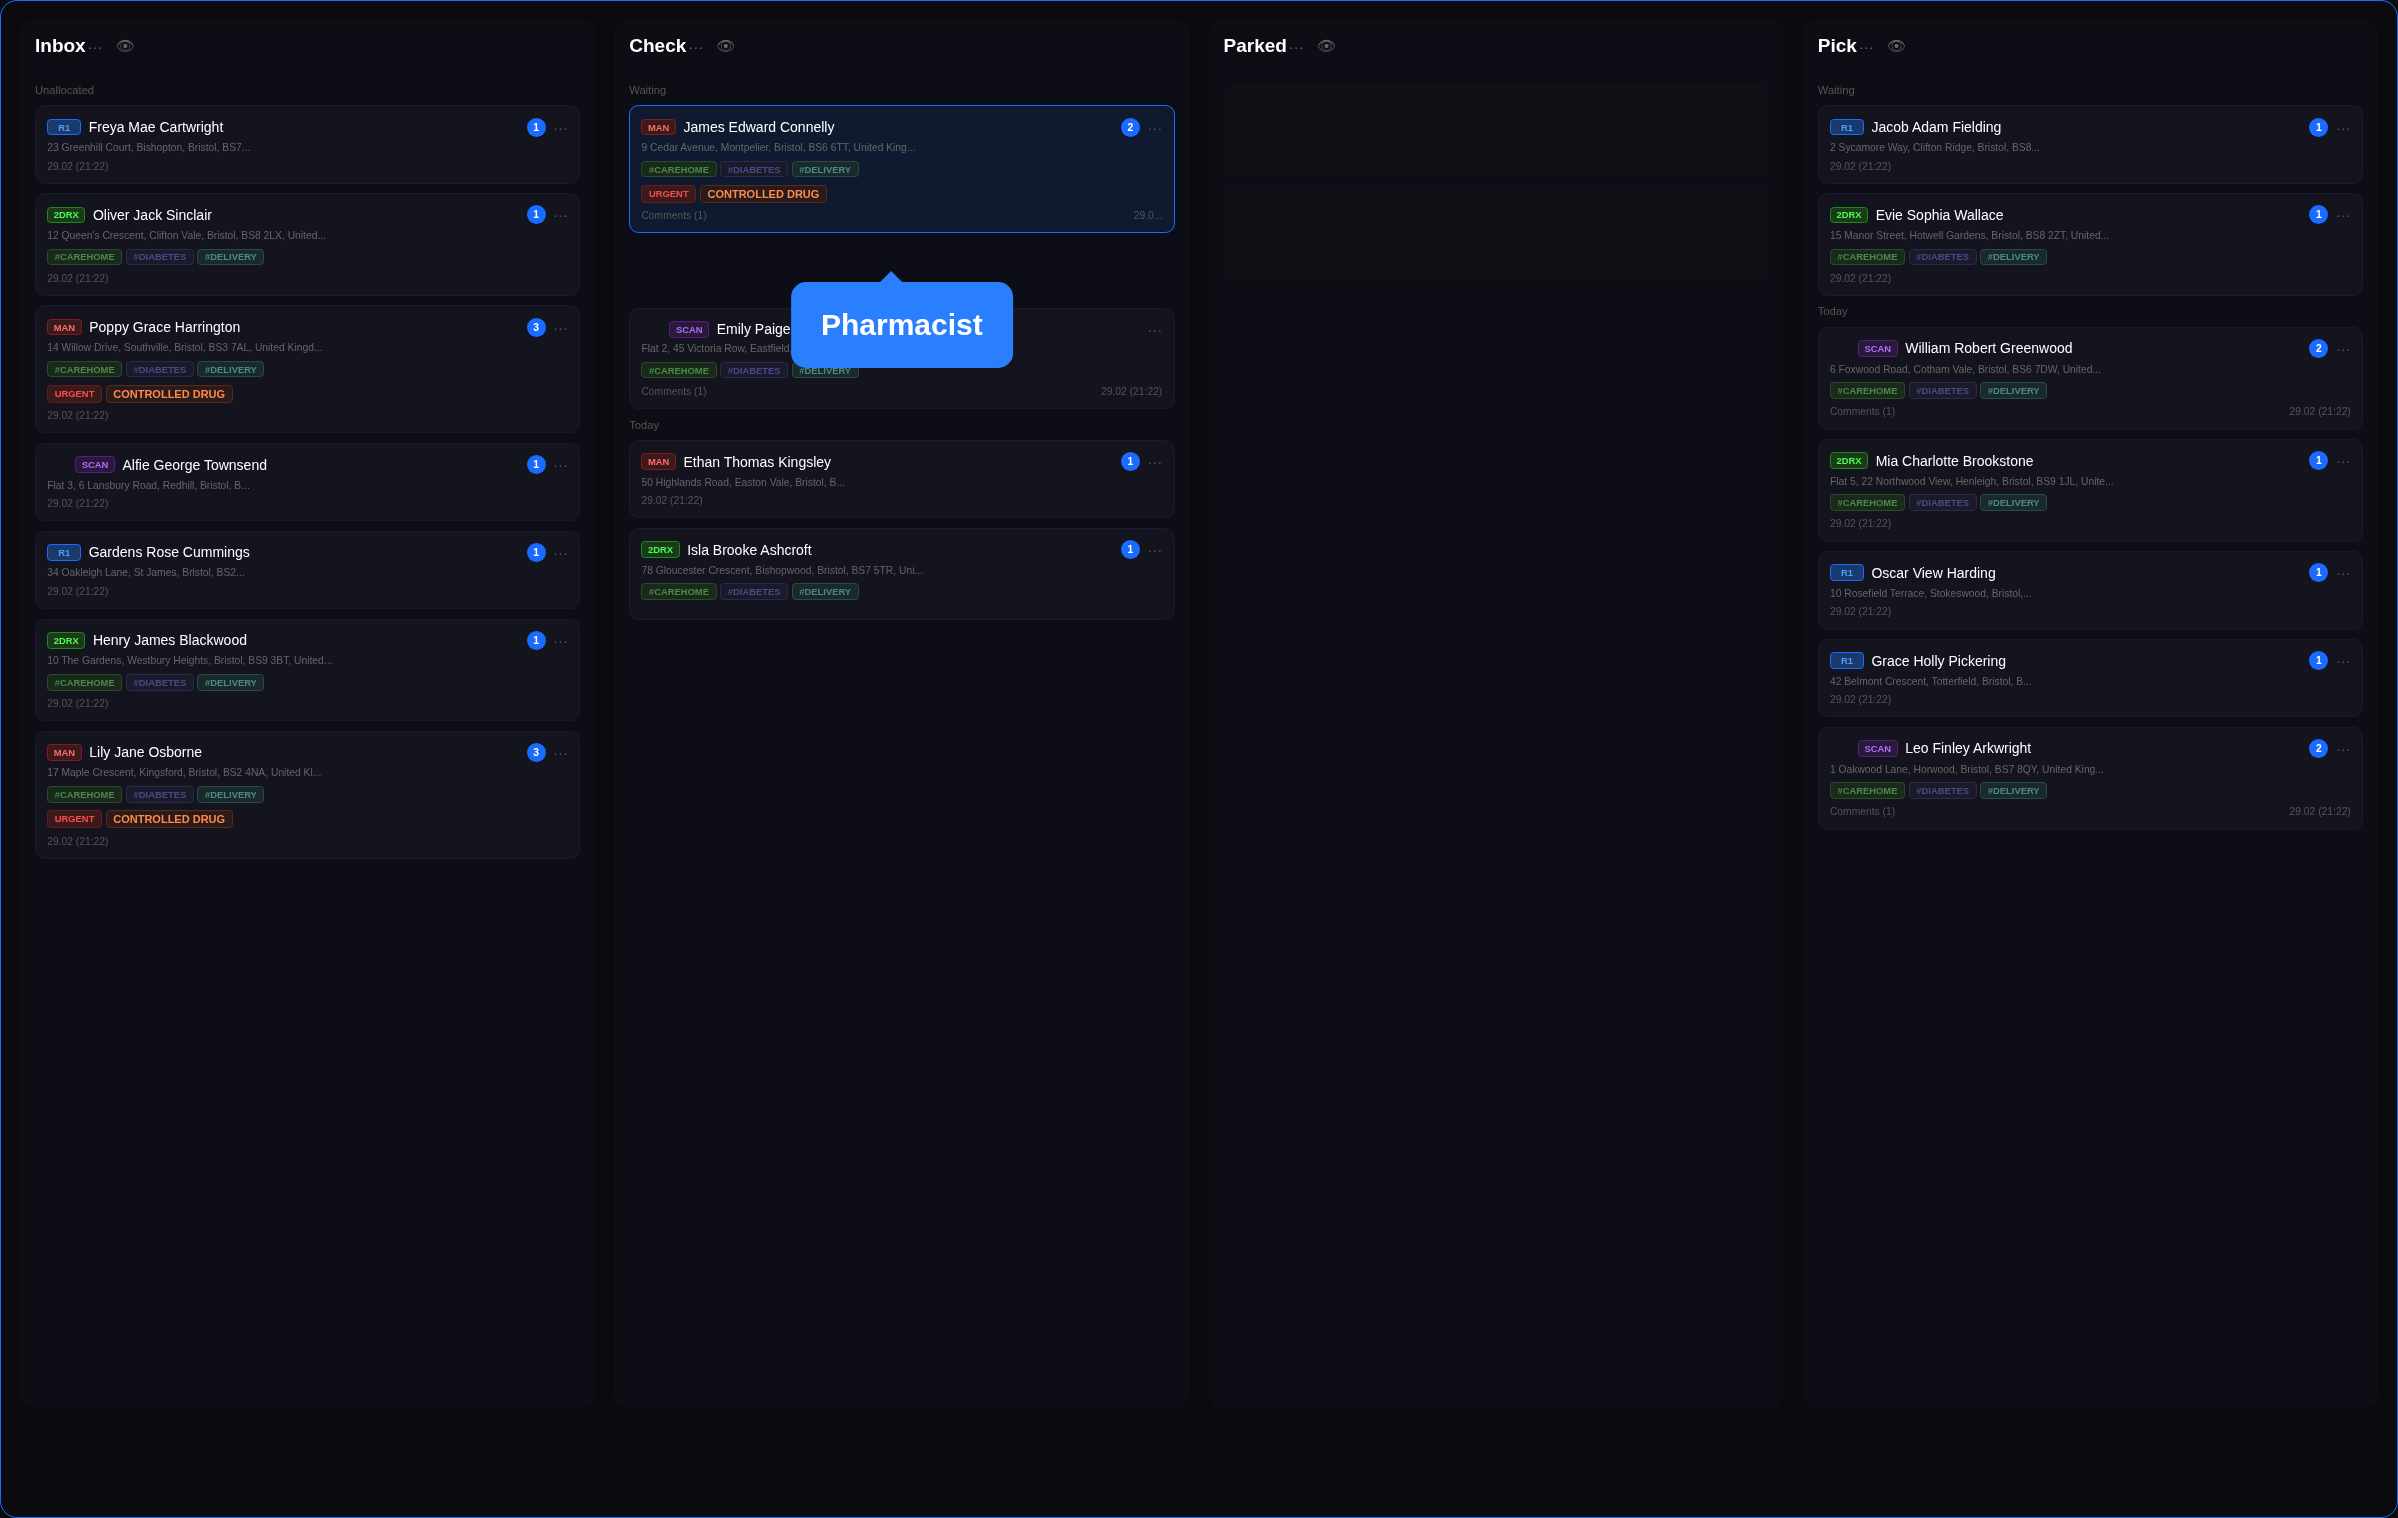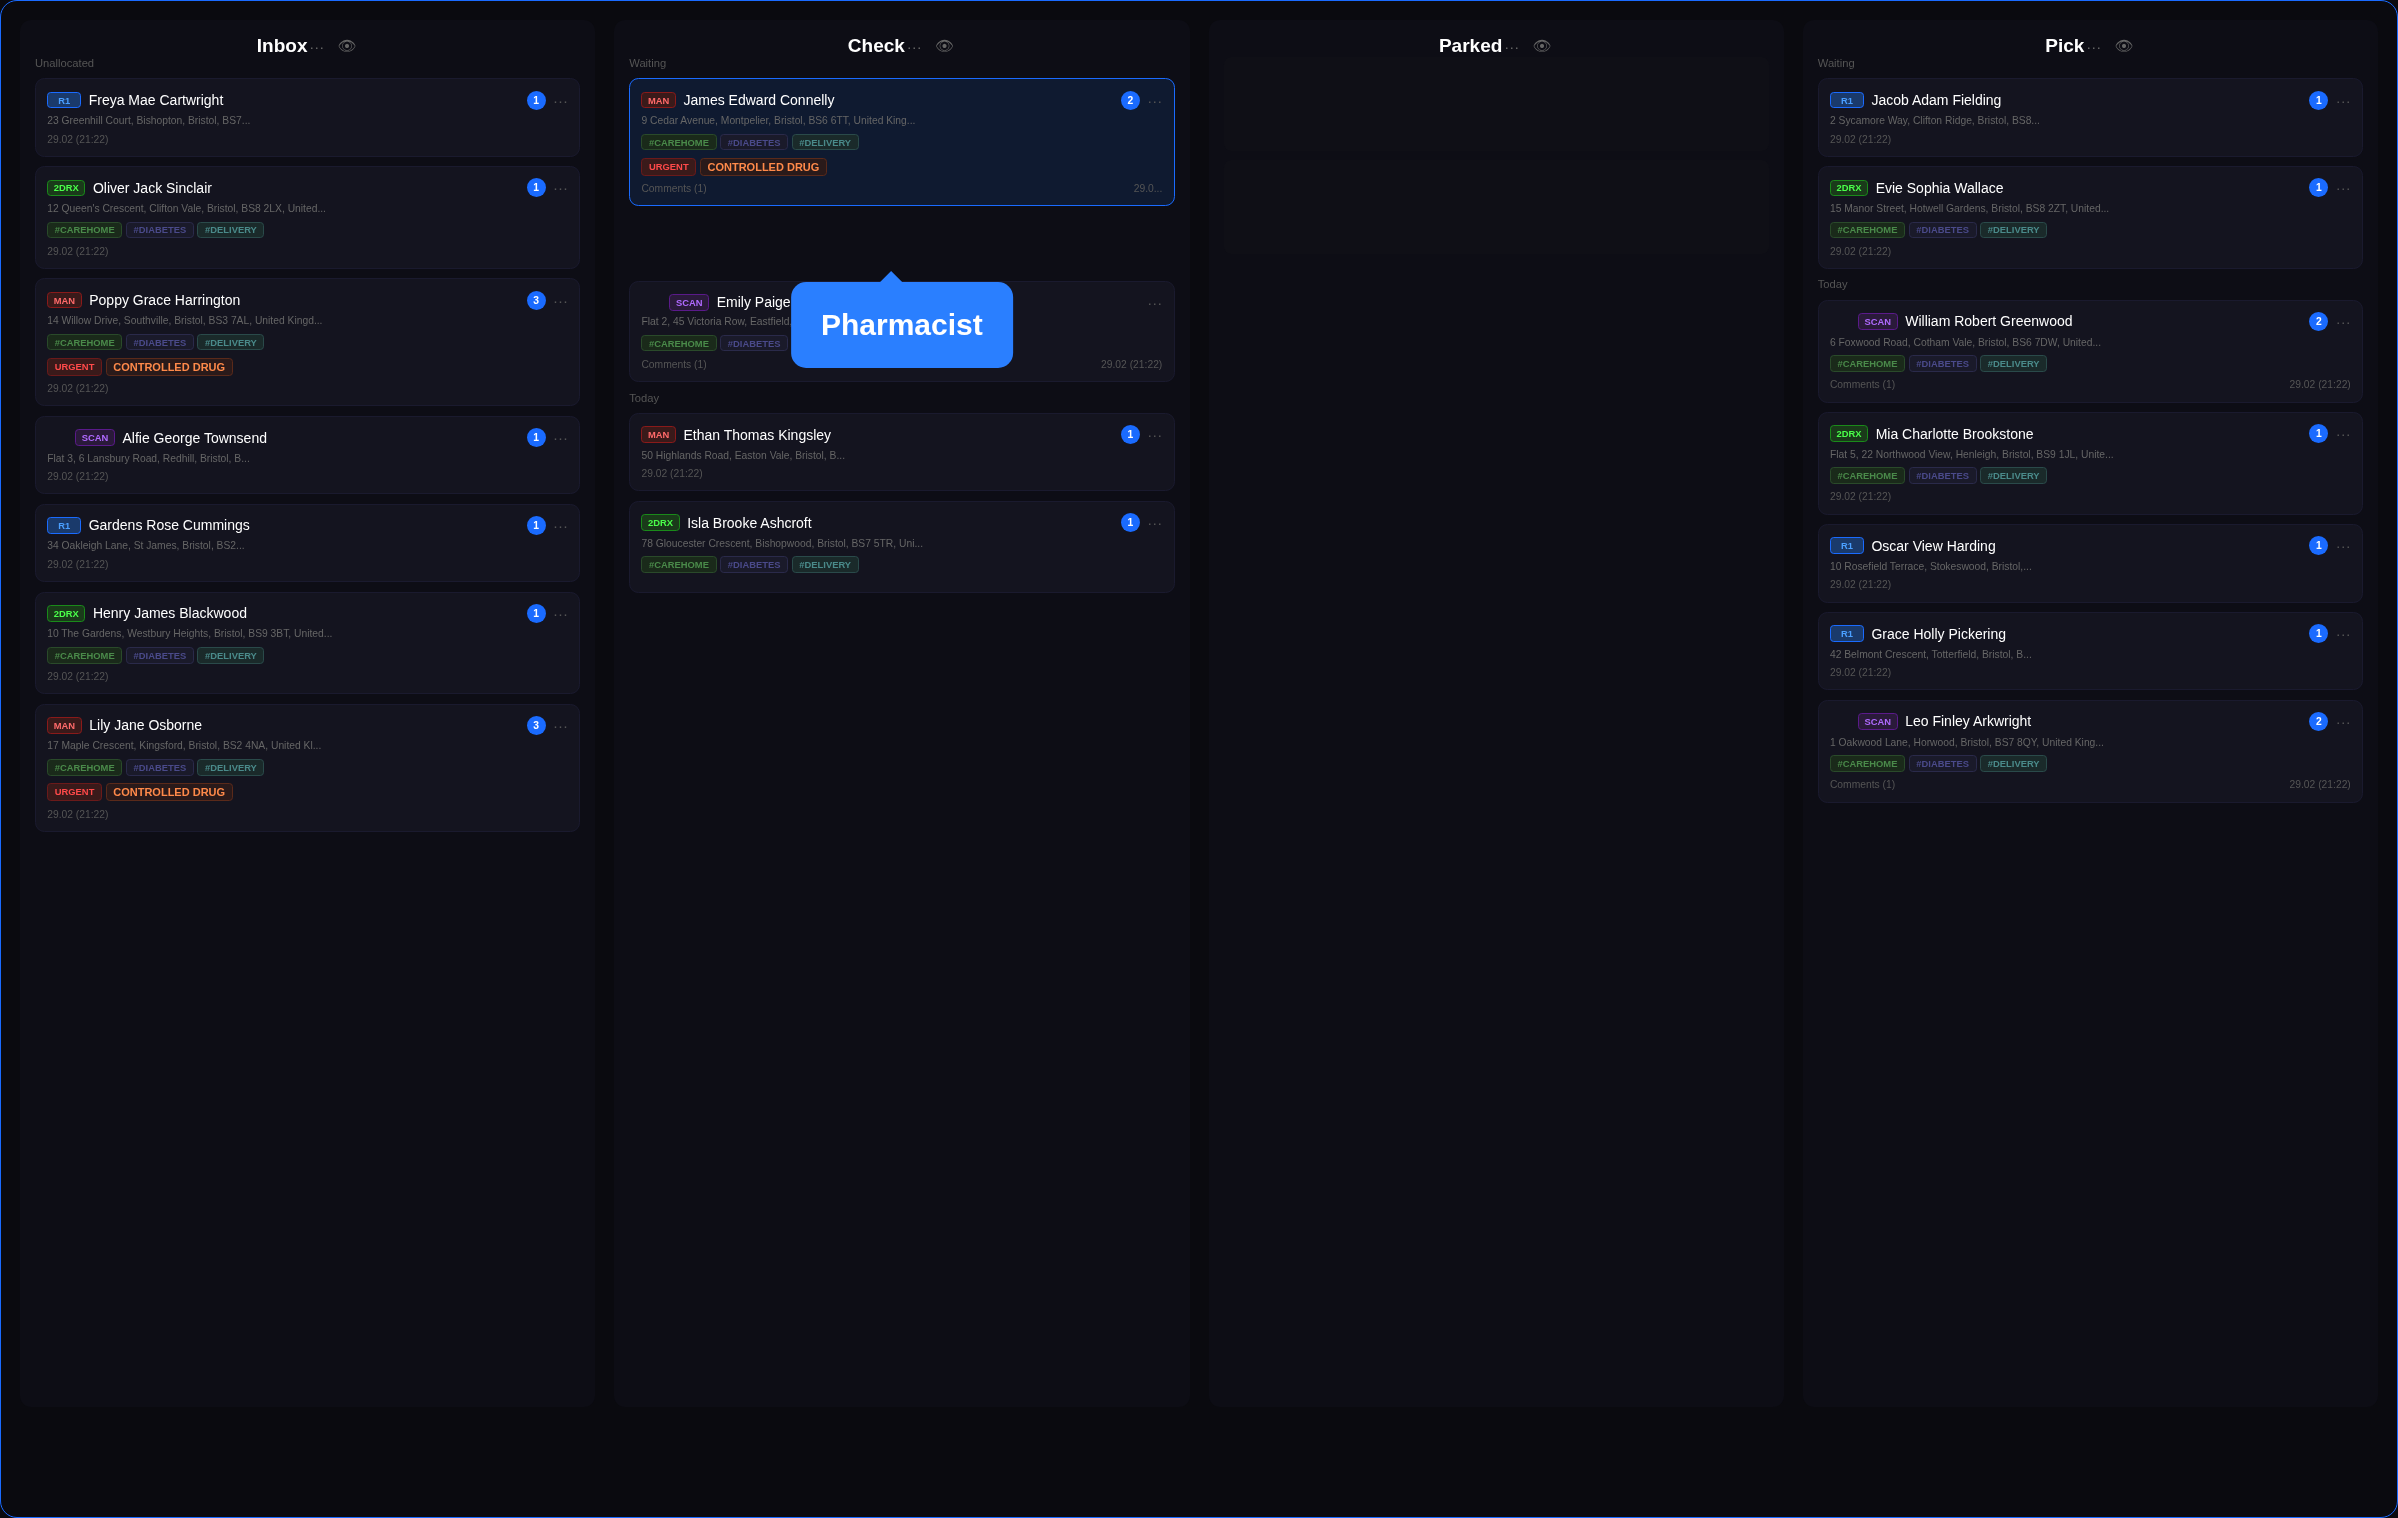--- a/index.html
+++ b/index.html
@@ -72,23 +72,23 @@
       height: calc(100vh - 131px);
     }
     .column {
       background: #0d0d15;
       border-radius: 11.2px;
       padding: 15px;
       overflow-y: auto;
     }
     .column-header {
       display: flex;
-      justify-content: center;
-      align-items: center;
-      margin-bottom: 0;
+      justify-content: flex-start;
+      align-items: center;
+      margin-bottom: 27px;
     }
     .column-title {
       font-size: 19px;
       font-weight: 600;
       color: #ffffff;
     }
     .column-actions {
       display: flex;
       gap: 9.4px;
       align-items: center;

